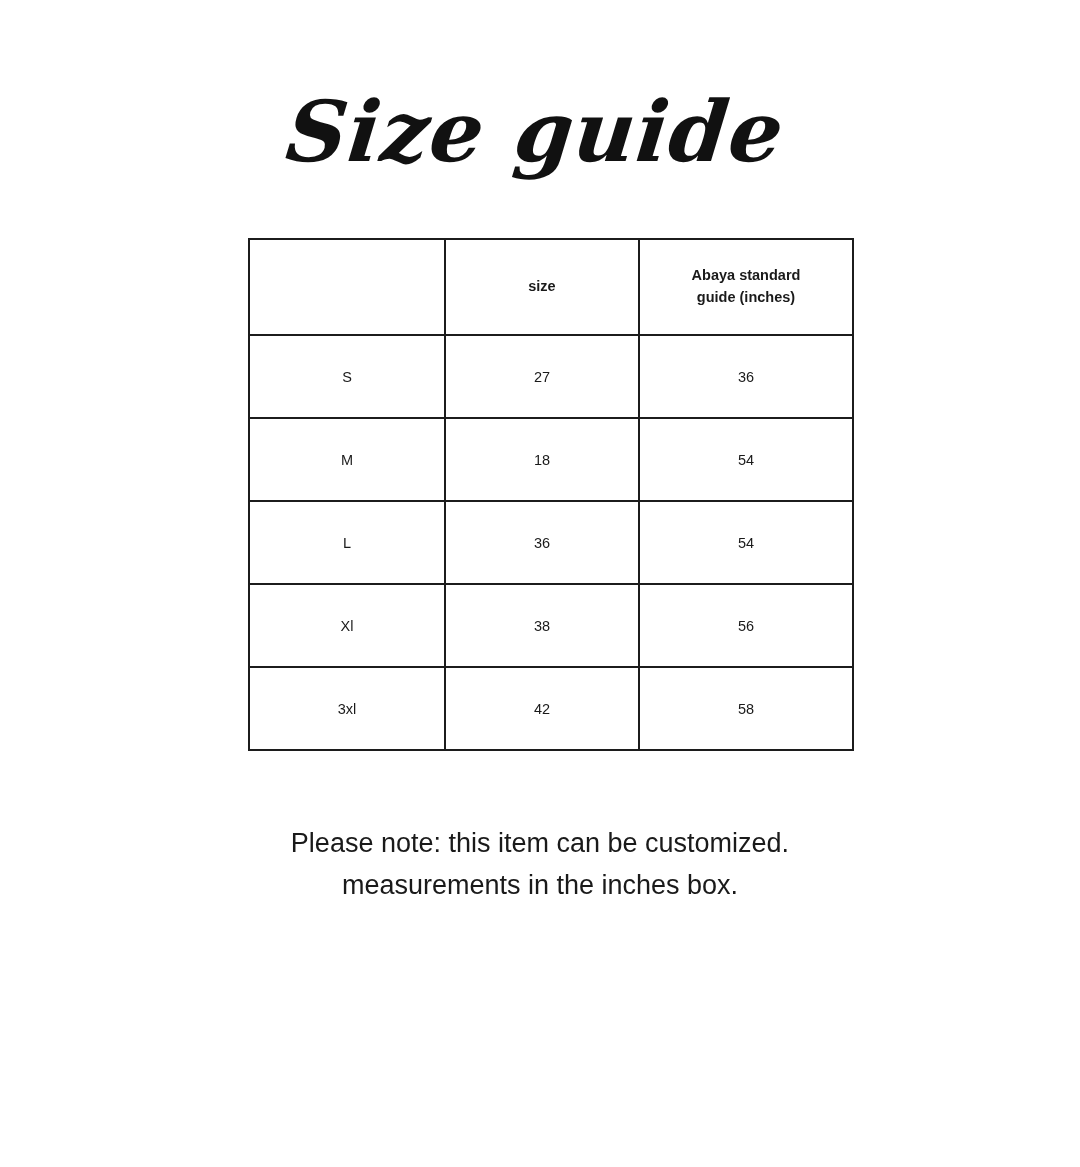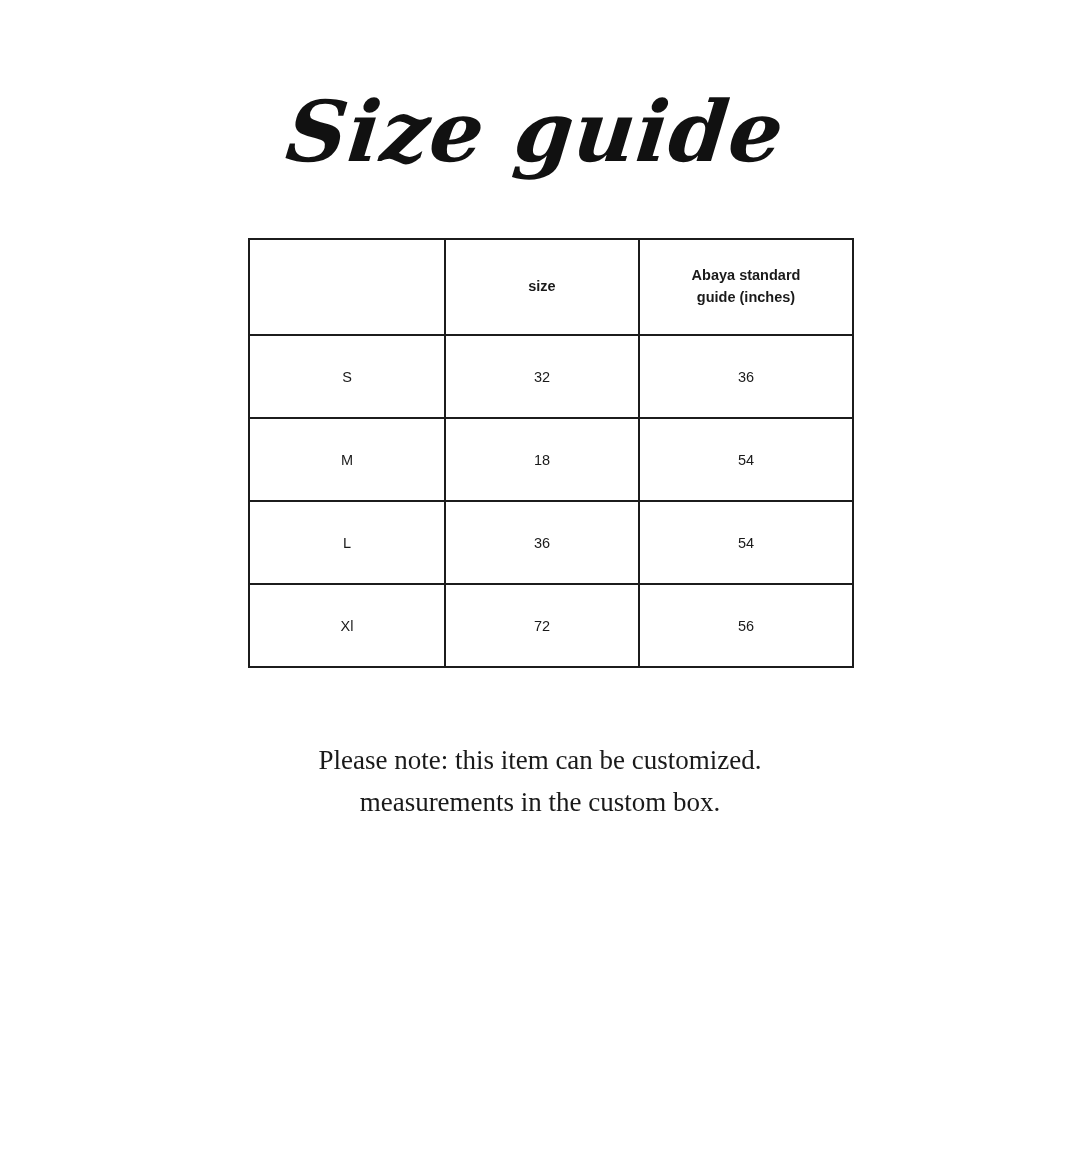--- a/index.html
+++ b/index.html
@@ -73,21 +73,21 @@
 
   .col-a { width: 196px; }
   .col-b { width: 194px; }
   .col-c { width: 214px; }
 
   .note {
     margin: 0 auto;
     margin-top: 72px;
     width: 800px;
     text-align: center;
-    font-family: Liberation Serif, serif;
+    font-family: Liberation Sans, sans-serif;
     font-size: 27px;
     line-height: 1.55;
     color: #1a1a1a;
     font-weight: 400;
   }
   .note div {
     white-space: nowrap;
   }
 </style>
 </head>
@@ -110,40 +110,45 @@
           <th class="col-b">size</th>
           <th class="col-c">
             <span>Abaya standard</span><br>
             <span>guide (inches)</span>
           </th>
         </tr>
       </thead>
       <tbody>
         <tr>
           <td>S</td>
-          <td>32</td>
+          <td>27</td>
           <td>36</td>
         </tr>
         <tr>
           <td>M</td>
           <td>18</td>
           <td>54</td>
         </tr>
         <tr>
           <td>L</td>
           <td>36</td>
           <td>54</td>
         </tr>
         <tr>
           <td>Xl</td>
-          <td>72</td>
+          <td>38</td>
           <td>56</td>
+        </tr>
+        <tr>
+          <td>3xl</td>
+          <td>42</td>
+          <td>58</td>
         </tr>
       </tbody>
     </table>
   </div>
 
   <div class="note">
     <div>Please note: this item can be customized.</div>
-    <div>measurements in the custom box.</div>
+    <div>measurements in the inches box.</div>
   </div>
 
 </div>
 
 </body></html>

